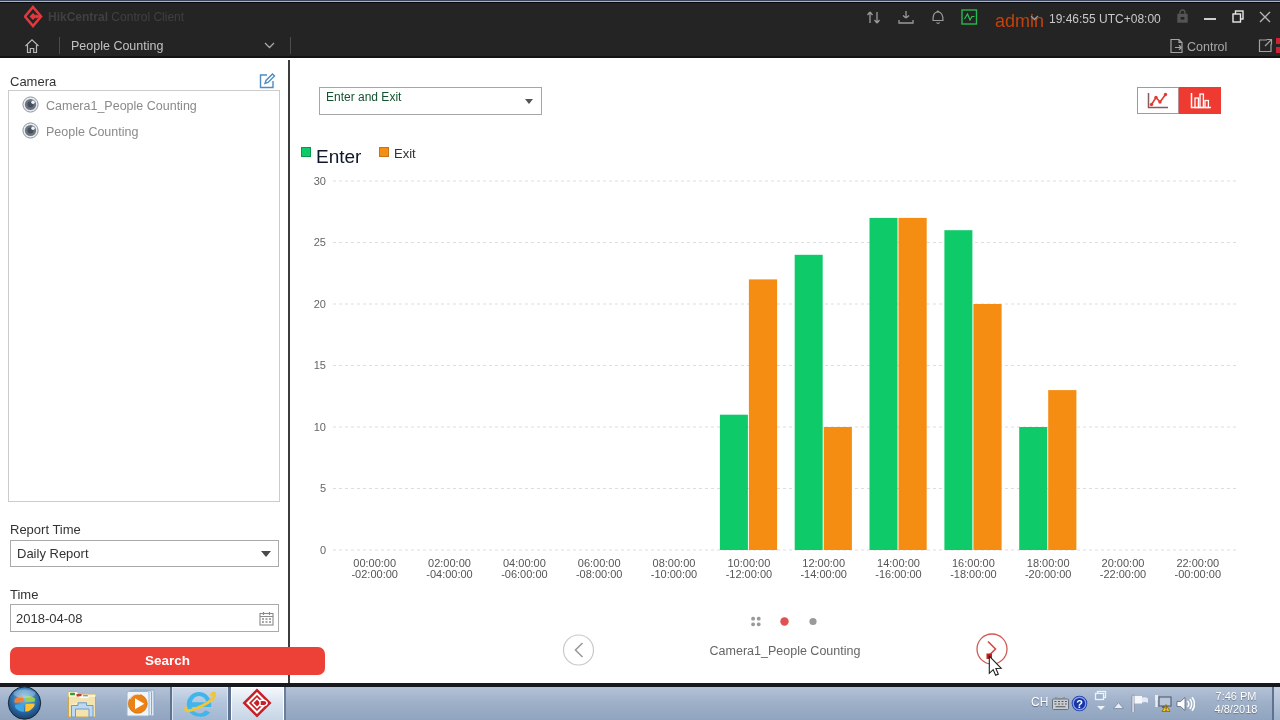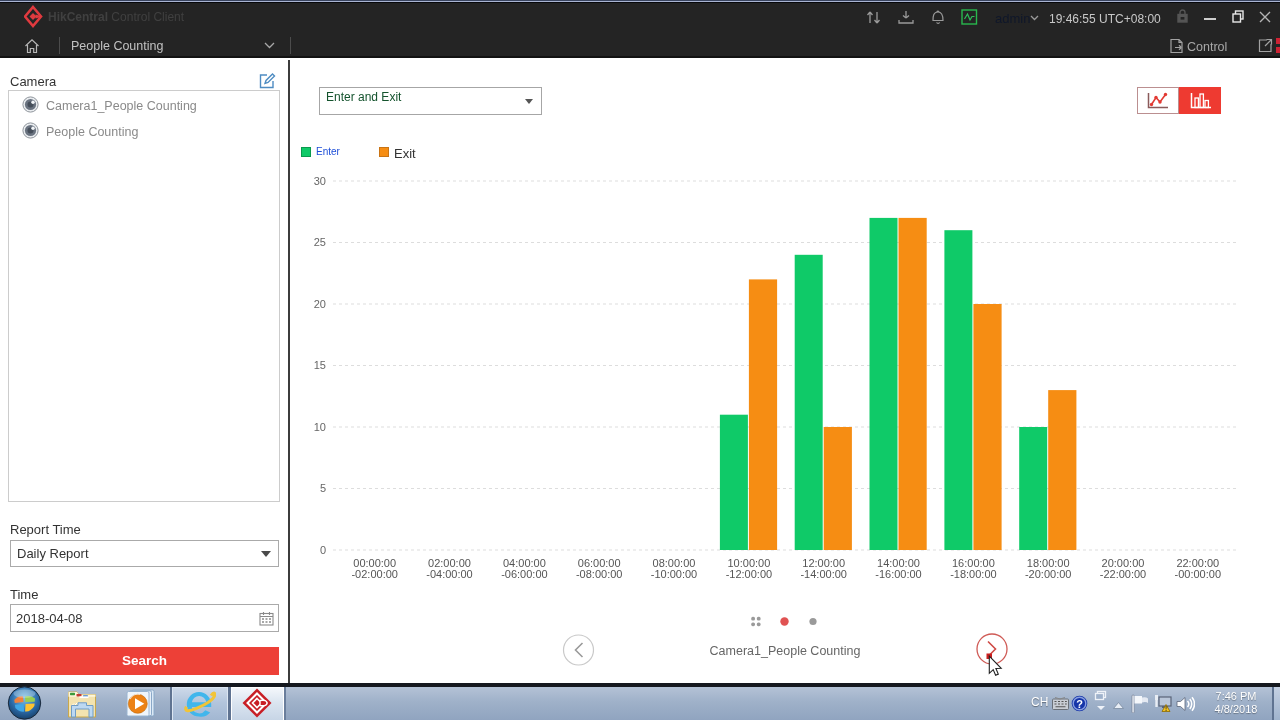--- a/index.html
+++ b/index.html
@@ -32,21 +32,21 @@
   <path d="M8 1 L8 8 M8 8 L5 5.5 M8 8 L11 5.5"></path>
   <path d="M1 10 L1 13 L15 13 L15 10"></path>
 </svg>
 <svg class="abs" style="left:931px;top:9px" width="14" height="16" viewBox="0 0 14 16" fill="none" stroke="#9a9a9a" stroke-width="1.2">
   <path d="M2 11.5 C2 7 2.5 3 7 3 C11.5 3 12 7 12 11.5 Z M6 3 C6 1.8 8 1.8 8 3 M5.6 13.4 a1.6 1.6 0 0 0 3 0"></path>
 </svg>
 <svg class="abs" style="left:961px;top:9px" width="17" height="16" viewBox="0 0 17 16">
   <rect x="1" y="1" width="14.5" height="14" fill="none" stroke="#29b84e" stroke-width="1.4"></rect>
   <path d="M3.5 10 L6.5 5 L9 11 L11 7.5 L13.5 7.5" fill="none" stroke="#2ec05a" stroke-width="1.2"></path>
 </svg>
-<div class="abs" style="left:995px;top:11px;font-size:13px;color:#0f172a">admin</div>
+<div class="abs" style="left:995px;top:11px;font-size:18px;color:#c2410c">admin</div>
 <svg class="abs" style="left:1030px;top:15px" width="9" height="6" viewBox="0 0 9 6" fill="none" stroke="#9a9a9a" stroke-width="1.3">
     <path d="M1 1 L4.5 4.5 L8 1"></path>
   </svg>
 <div class="abs" style="left:1049px;top:12px;font-size:12px;color:#c8c8c8">19:46:55 UTC+08:00</div>
 <svg class="abs" style="left:1177px;top:9px" width="11" height="14" viewBox="0 0 11 14" fill="none" stroke="#555" stroke-width="1.4">
   <rect x="1" y="5.5" width="9" height="7.5" fill="#555"></rect>
   <path d="M3 5.5 V3.5 a2.5 2.5 0 0 1 5 0 V5.5"></path>
   <rect x="3.6" y="8" width="3.8" height="2.6" fill="#242424" stroke="none"></rect>
 </svg>
 <div class="abs" style="left:1204px;top:18px;width:12px;height:2px;background:#cecece"></div>
@@ -112,21 +112,21 @@
   </svg>
 
 <div class="abs lbl" style="left:10px;top:587px">Time</div>
 <div class="abs" style="left:10px;top:604px;width:269px;height:28px;border:1px solid #aaa;background:#fff"></div>
 <div class="abs" style="left:16px;top:611px;font-size:13px;color:#333">2018-04-08</div>
 <svg class="abs" style="left:259px;top:611px" width="15" height="15" viewBox="0 0 15 15" fill="none" stroke="#8a8a8a" stroke-width="1.1">
   <rect x="1" y="2.5" width="13" height="11.5"></rect>
   <path d="M1 5.5 L14 5.5 M4.5 1 L4.5 4 M10.5 1 L10.5 4"></path>
   <path d="M3 8 h2 M6.5 8 h2 M10 8 h2 M3 11 h2 M6.5 11 h2 M10 11 h2" stroke-width="1.4"></path>
 </svg>
-<div class="abs" style="left:10px;top:647px;width:269px;height:28px;background:#ed4037;border-radius:0;color:#fff;font-size:13.5px;font-weight:bold;text-align:center;line-height:28px">Search</div>
+<div class="abs" style="left:10px;top:647px;width:315px;height:28px;background:#ed4037;border-radius:7px;color:#fff;font-size:13.5px;font-weight:bold;text-align:center;line-height:28px">Search</div>
 
 <div class="abs" style="left:319px;top:87px;width:223px;height:28px;border:1px solid #a6a6a6;background:#fff"></div>
 <div class="abs" style="left:326px;top:90px;font-size:12px;color:#14532d">Enter and Exit</div>
 <svg class="abs" style="left:525px;top:99px" width="8" height="5" viewBox="0 0 8 5">
     <path d="M0 0 L8 0 L4 5 Z" fill="#555"></path>
   </svg>
 
 <div class="abs" style="left:1137px;top:87px;width:42px;height:27px;background:#fff;border:1px solid #bb8f90"></div>
 <div class="abs" style="left:1179px;top:87px;width:42px;height:27px;background:#ee3a31"></div>
 <svg class="abs" style="left:1147px;top:92px" width="22" height="17" viewBox="0 0 22 17">
@@ -138,21 +138,21 @@
   <circle cx="18.5" cy="2.5" r="1.7" fill="#e23a33"></circle>
 </svg>
 <svg class="abs" style="left:1190px;top:92px" width="22" height="17" viewBox="0 0 22 17" fill="none" stroke="#fff">
   <path d="M1.5 1 L1.5 15.5 L21 15.5" stroke-width="1.5"></path>
   <rect x="5" y="6" width="3.4" height="9.5" stroke-width="1.3"></rect>
   <rect x="10" y="2" width="3.4" height="13.5" stroke-width="1.3"></rect>
   <rect x="15" y="8.5" width="3.4" height="7" stroke-width="1.3"></rect>
 </svg>
 
 <div class="abs" style="left:301px;top:147px;width:10px;height:10px;background:#0fca68;border:1px solid #0a9a4e"></div>
-<div class="abs" style="left:316px;top:146px;font-size:10px;color:#1d4ed8">Enter</div>
+<div class="abs" style="left:316px;top:146px;font-size:19px;color:#0f172a">Enter</div>
 <div class="abs" style="left:379px;top:147px;width:10px;height:10px;background:#f68d13;border:1px solid #c97415"></div>
 <div class="abs" style="left:394px;top:146px;font-size:13px;color:#333">Exit</div>
 
 <svg class="abs" style="left:0;top:0" width="1280" height="686" viewBox="0 0 1280 686">
 <line x1="333" y1="181.0" x2="1237" y2="181.0" stroke="#ddd" stroke-width="1" stroke-dasharray="3,3"></line>
 <line x1="333" y1="242.5" x2="1237" y2="242.5" stroke="#ddd" stroke-width="1" stroke-dasharray="3,3"></line>
 <line x1="333" y1="304.0" x2="1237" y2="304.0" stroke="#ddd" stroke-width="1" stroke-dasharray="3,3"></line>
 <line x1="333" y1="365.5" x2="1237" y2="365.5" stroke="#ddd" stroke-width="1" stroke-dasharray="3,3"></line>
 <line x1="333" y1="427.0" x2="1237" y2="427.0" stroke="#ddd" stroke-width="1" stroke-dasharray="3,3"></line>
 <line x1="333" y1="488.5" x2="1237" y2="488.5" stroke="#ddd" stroke-width="1" stroke-dasharray="3,3"></line>

